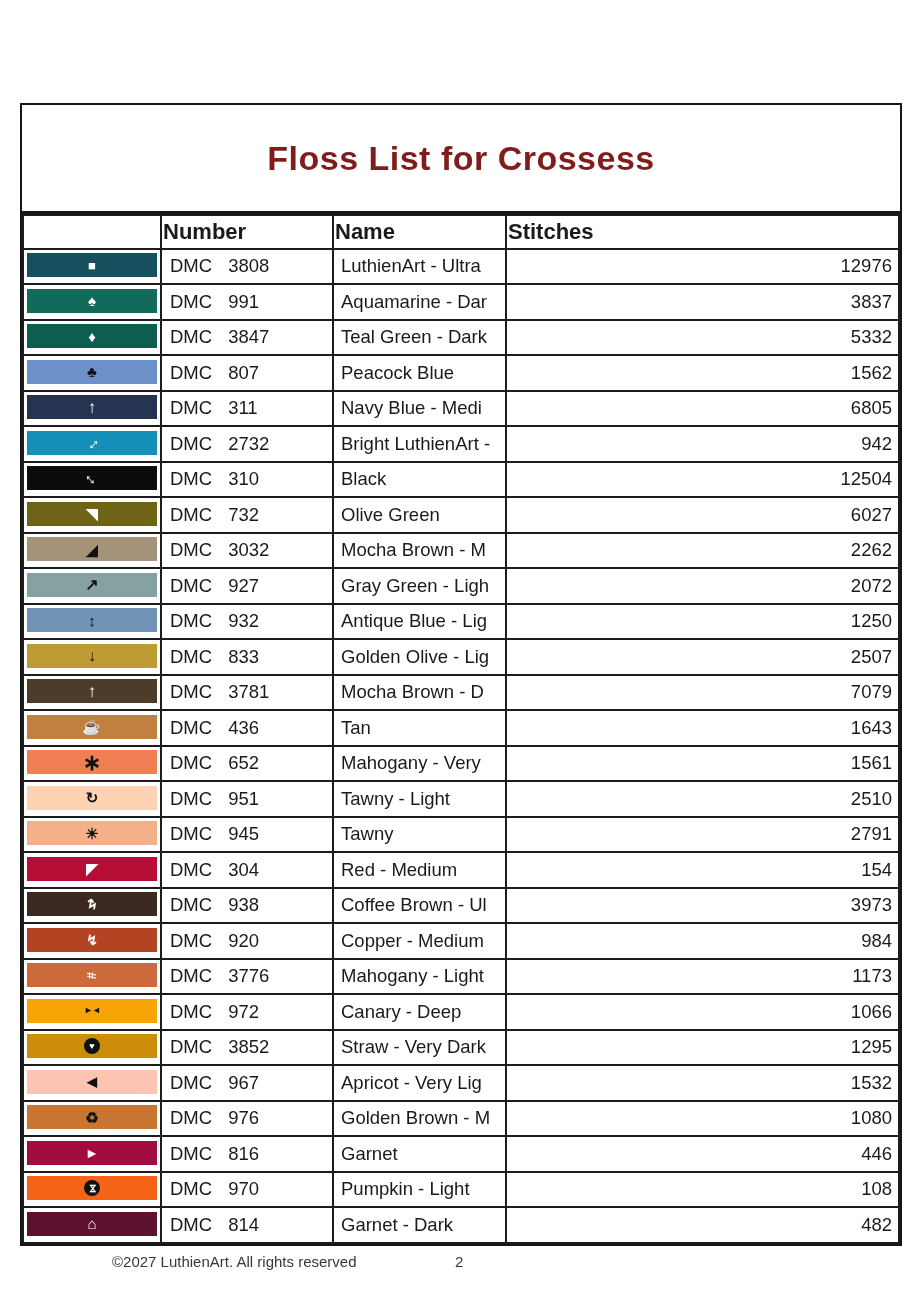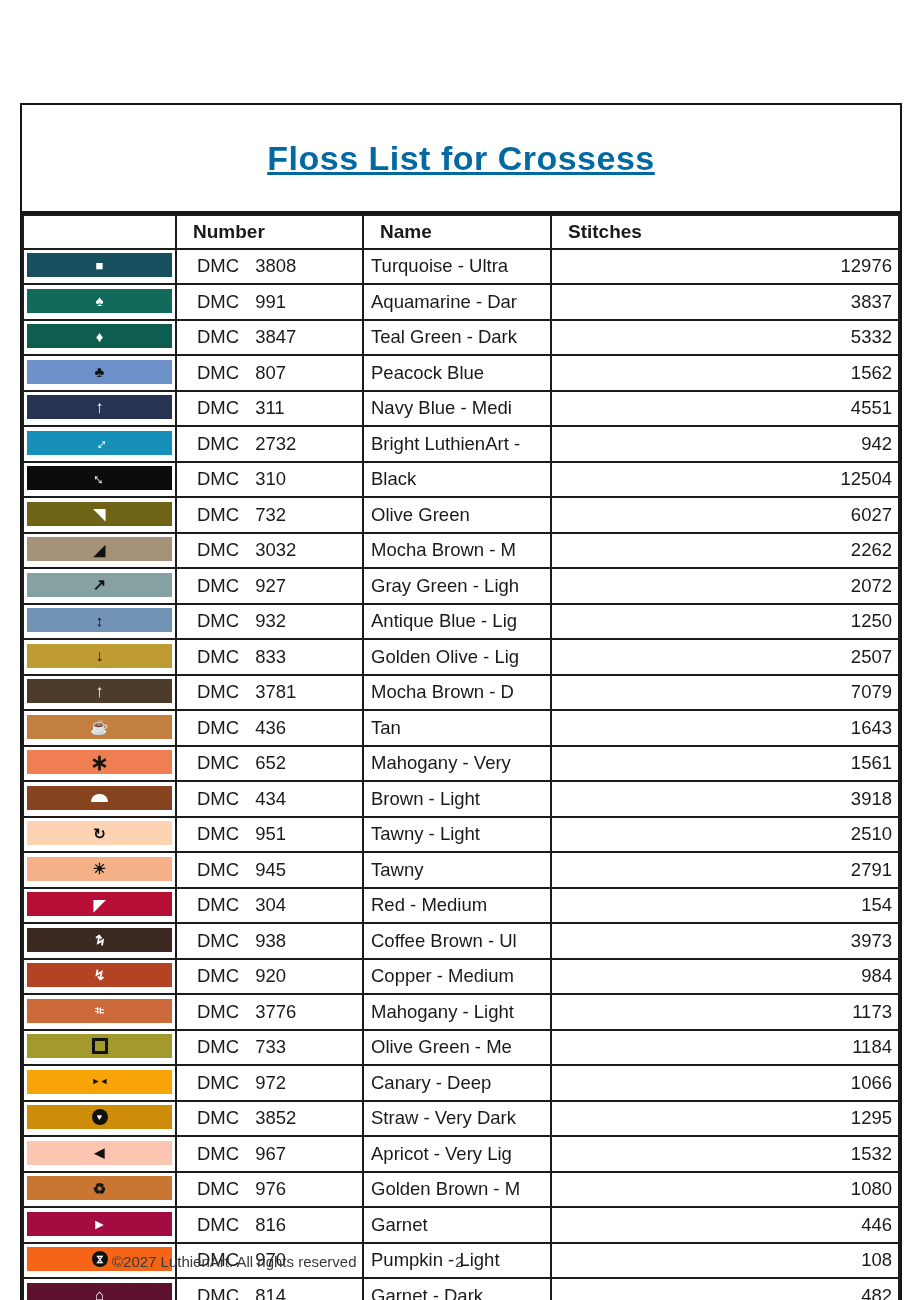--- a/index.html
+++ b/index.html
@@ -9,37 +9,37 @@
   }
   .page-frame{
     position:absolute;left:20px;top:103px;width:878px;
     border:2px solid #161616;background:#fff;
   }
   .title-box{
     height:106px;display:flex;align-items:center;justify-content:center;
     border-bottom:3px solid #161616;
   }
   .title-box h1{
-    margin:0;font-size:34px;font-weight:600;letter-spacing:.5px;color:#0369a1;text-decoration:underline;
+    margin:0;font-size:34px;font-weight:600;letter-spacing:.5px;color:#7f1d1d;
   }
   table.floss{
     width:100%;border-collapse:collapse;table-layout:fixed;
   }
   table.floss th, table.floss td{
     border:2px solid #1c1c1c;height:27.5px;font-size:18.5px;
     overflow:hidden;white-space:nowrap;
   }
   th.h-swatch{width:129px;}
   th.h-number{width:163px;}
   th.h-name{width:164px;}
   th.h-stitches{width:auto;}
   table.floss th{
-    text-align:left;padding:2px 6px 2px 16px;font-weight:bold;font-size:19px;
-  }
-  td.c-number{padding-left:20px;border-radius:12px;}
+    text-align:left;padding:2px 6px 2px 1px;font-weight:bold;font-size:22px;
+  }
+  td.c-number{padding-left:8px;border-radius:12px;}
   td.c-number .brand{margin-right:16px;}
   td.c-name{padding-left:7px;}
   td.c-stitches{text-align:right;padding-right:6px;}
   td.c-swatch{padding:2px 3px 4px 3px;}
   .swatch{
     height:24px;display:flex;align-items:center;justify-content:center;
   }
   .sym{
     font-weight:bold;font-size:15px;line-height:1;display:inline-block;
   }
@@ -85,21 +85,21 @@
       </tr>
     </thead>
     <tbody>
         <tr>
           <td class="c-swatch">
             <div class="swatch" style="background: rgb(23, 80, 94);">
               <span class="sym sn-filled-square" style="color: rgb(255, 255, 255);">■</span>
             </div>
           </td>
           <td class="c-number"><span class="brand">DMC</span><span class="num">3808</span></td>
-          <td class="c-name">Turquoise - Ultra</td>
+          <td class="c-name">LuthienArt - Ultra</td>
           <td class="c-stitches">12976</td>
         </tr>
         <tr>
           <td class="c-swatch">
             <div class="swatch" style="background: rgb(18, 106, 91);">
               <span class="sym sn-spade" style="color: rgb(255, 255, 255);">♠</span>
             </div>
           </td>
           <td class="c-number"><span class="brand">DMC</span><span class="num">991</span></td>
           <td class="c-name">Aquamarine - Dar</td>
@@ -126,21 +126,21 @@
           <td class="c-stitches">1562</td>
         </tr>
         <tr>
           <td class="c-swatch">
             <div class="swatch" style="background: rgb(38, 52, 82);">
               <span class="sym sn-up-arrow" style="color: rgb(255, 255, 255);">↑</span>
             </div>
           </td>
           <td class="c-number"><span class="brand">DMC</span><span class="num">311</span></td>
           <td class="c-name">Navy Blue - Medi</td>
-          <td class="c-stitches">4551</td>
+          <td class="c-stitches">6805</td>
         </tr>
         <tr>
           <td class="c-swatch">
             <div class="swatch" style="background: rgb(22, 144, 185);">
               <span class="sym sn-diagonal-arrow-ne-sw" style="color: rgb(255, 255, 255); transform: rotate(-45deg);">↔</span>
             </div>
           </td>
           <td class="c-number"><span class="brand">DMC</span><span class="num">2732</span></td>
           <td class="c-name">Bright LuthienArt -</td>
           <td class="c-stitches">942</td>
@@ -230,30 +230,20 @@
             <div class="swatch" style="background: rgb(239, 127, 83);">
               <span class="sym sn-star-asterisk" style="color: rgb(17, 17, 17);">∗</span>
             </div>
           </td>
           <td class="c-number"><span class="brand">DMC</span><span class="num">652</span></td>
           <td class="c-name">Mahogany - Very</td>
           <td class="c-stitches">1561</td>
         </tr>
         <tr>
           <td class="c-swatch">
-            <div class="swatch" style="background: rgb(134, 68, 30);">
-              <span class="sym sn-dome shape-dome" style="background: rgb(255, 255, 255);"></span>
-            </div>
-          </td>
-          <td class="c-number"><span class="brand">DMC</span><span class="num">434</span></td>
-          <td class="c-name">Brown - Light</td>
-          <td class="c-stitches">3918</td>
-        </tr>
-        <tr>
-          <td class="c-swatch">
             <div class="swatch" style="background: rgb(253, 211, 179);">
               <span class="sym sn-clockwise-arrow" style="color: rgb(17, 17, 17);">↻</span>
             </div>
           </td>
           <td class="c-number"><span class="brand">DMC</span><span class="num">951</span></td>
           <td class="c-name">Tawny - Light</td>
           <td class="c-stitches">2510</td>
         </tr>
         <tr>
           <td class="c-swatch">
@@ -297,30 +287,20 @@
         </tr>
         <tr>
           <td class="c-swatch">
             <div class="swatch" style="background: rgb(205, 106, 60);">
               <span class="sym sn-ladder-hash" style="color: rgb(255, 255, 255); transform: rotate(90deg);">#</span>
             </div>
           </td>
           <td class="c-number"><span class="brand">DMC</span><span class="num">3776</span></td>
           <td class="c-name">Mahogany - Light</td>
           <td class="c-stitches">1173</td>
-        </tr>
-        <tr>
-          <td class="c-swatch">
-            <div class="swatch" style="background: rgb(163, 154, 45);">
-              <span class="sym sn-open-square shape-square-outline" style="border-color: rgb(17, 17, 17);"></span>
-            </div>
-          </td>
-          <td class="c-number"><span class="brand">DMC</span><span class="num">733</span></td>
-          <td class="c-name">Olive Green - Me</td>
-          <td class="c-stitches">1184</td>
         </tr>
         <tr>
           <td class="c-swatch">
             <div class="swatch" style="background: rgb(248, 164, 6);">
               <span class="sym sn-bowtie" style="color: rgb(17, 17, 17);">►◄</span>
             </div>
           </td>
           <td class="c-number"><span class="brand">DMC</span><span class="num">972</span></td>
           <td class="c-name">Canary - Deep</td>
           <td class="c-stitches">1066</td>

